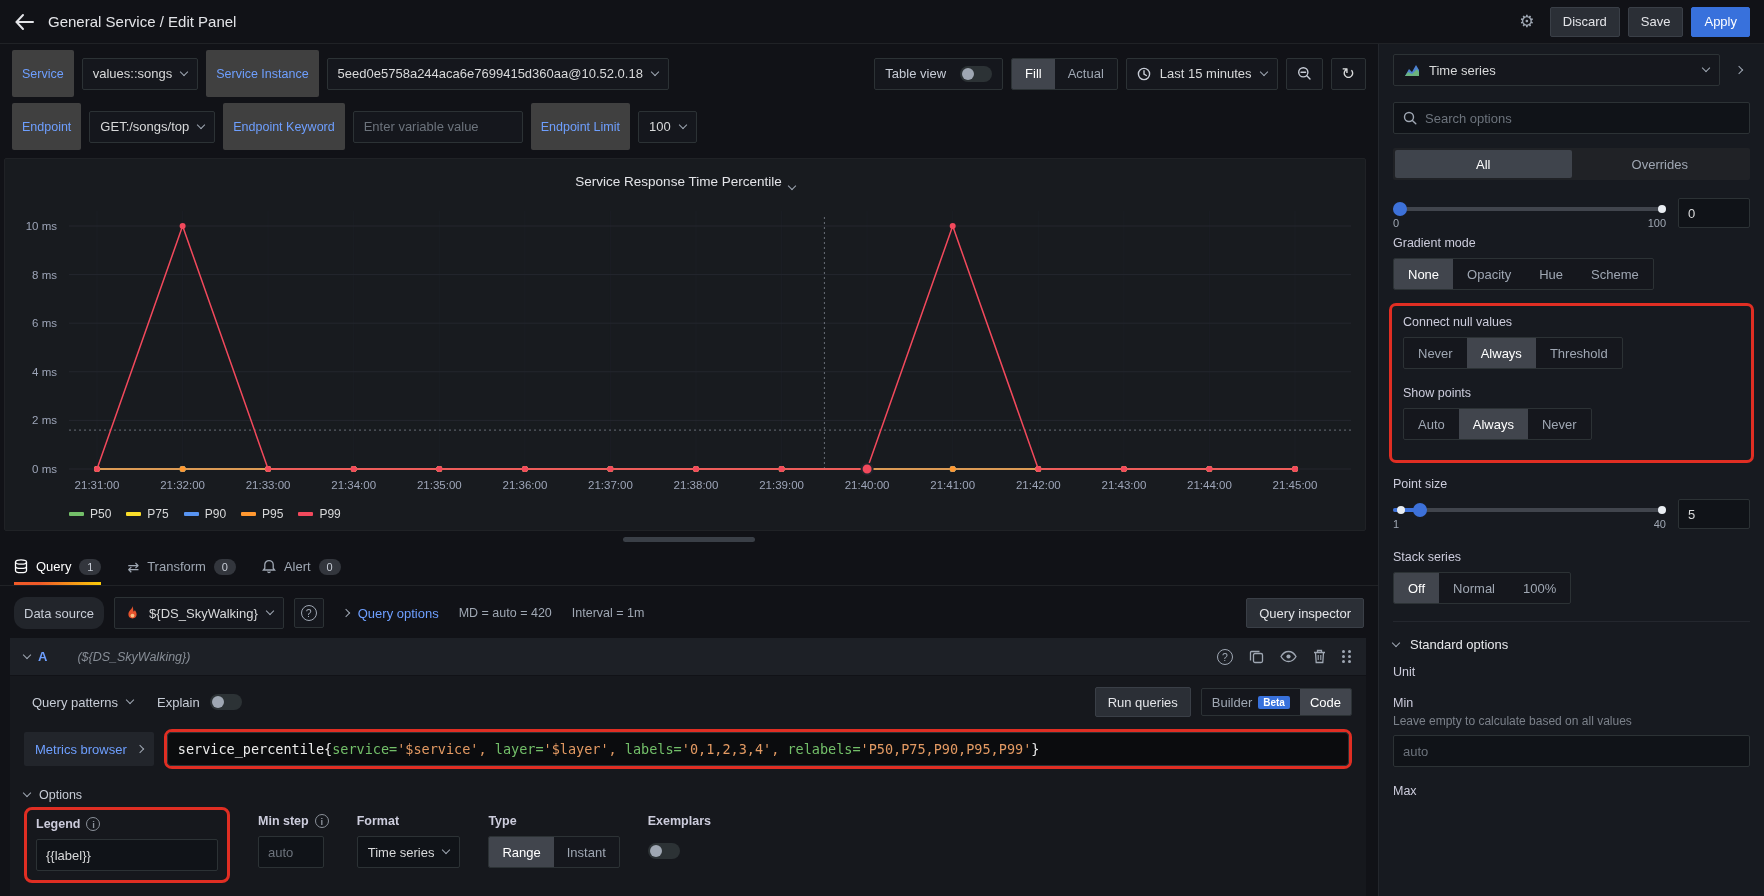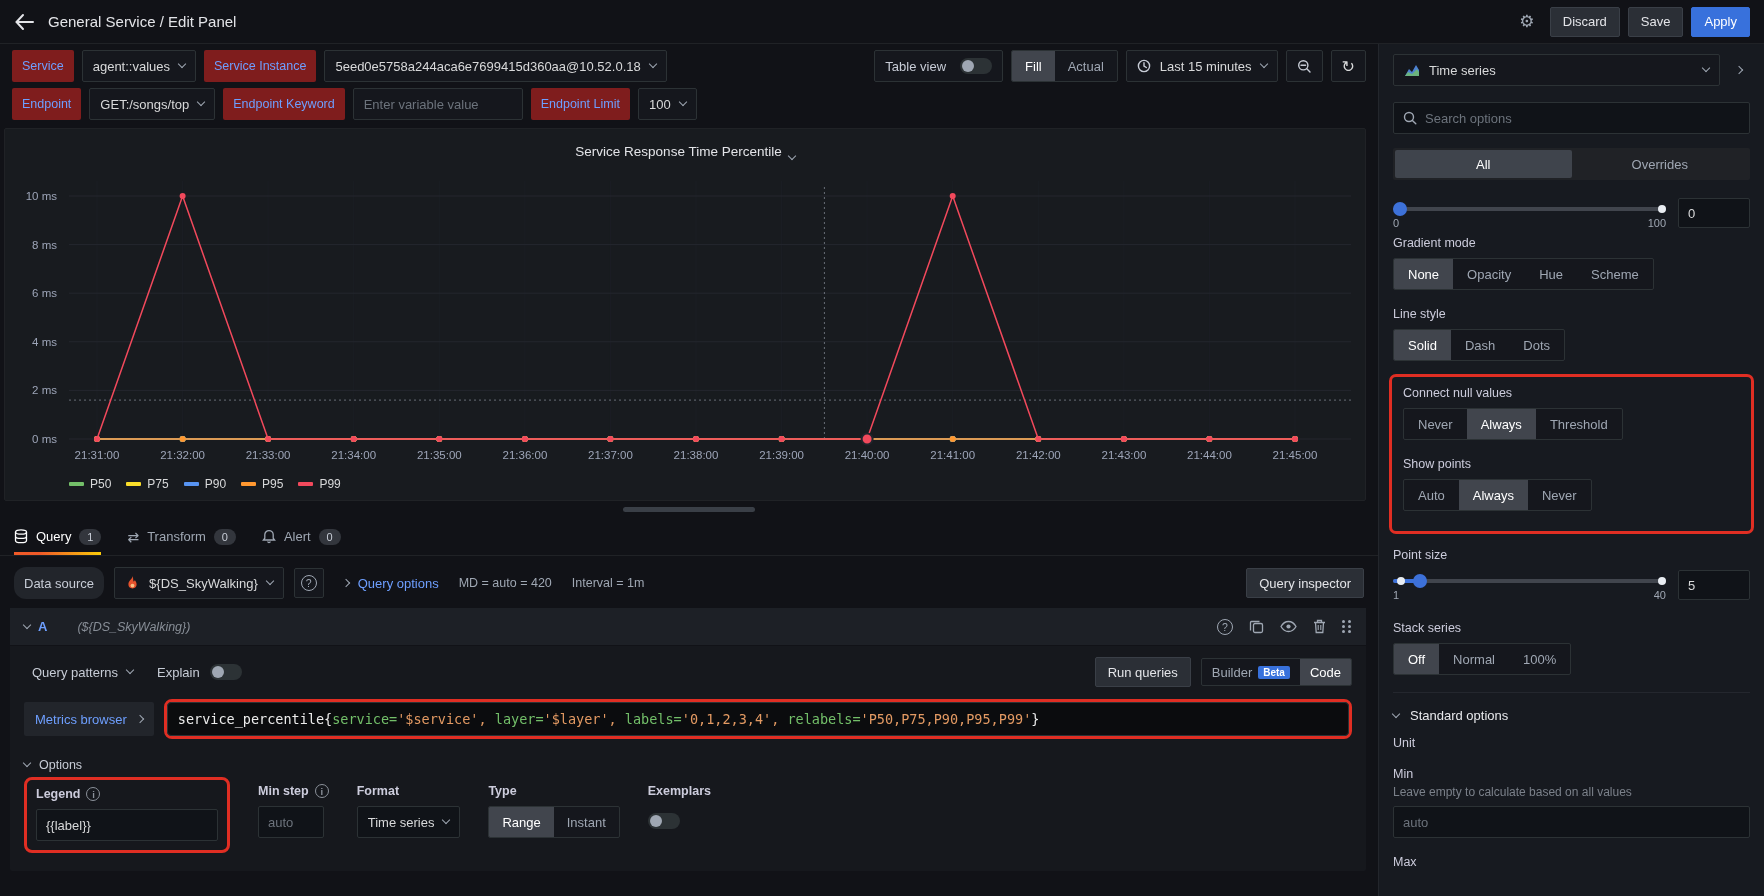--- a/index.html
+++ b/index.html
@@ -16,21 +16,21 @@
   .gear-glyph::before{content:"\2699";font-size:17px;line-height:1}
   .btn{height:30px;padding:0 12px;border-radius:2px;background:#2b2f36;border:1px solid #3a3f47;color:#e3e4e8;font-weight:500}
   .btn.primary{background:#3871dc;border-color:#3871dc;color:#fff}
   
   .main{display:flex;height:852px}
   .left{width:1378px;overflow:hidden}
   .right{width:386px;background:#171a20;border-left:1px solid #23262c;padding:10px 14px 0;overflow:hidden}
   
   .tb-row{display:flex;align-items:center;gap:8px;padding:6px 12px 2px}
   .tb-row.second{padding:4px 12px 4px}
-  .chip{height:32px;display:flex;align-items:center;padding:0 10px;background:#7f1d1d;color:#6e9fff;font-weight:500;font-size:12.5px;border-radius:2px;white-space:nowrap}
+  .chip{height:47px;display:flex;align-items:center;padding:0 10px;background:#404040;color:#6e9fff;font-weight:500;font-size:12.5px;border-radius:2px;white-space:nowrap}
   .select{height:32px;display:flex;align-items:center;gap:9px;padding:0 10px;background:#15171d;border:1px solid #2c3235;border-radius:2px;white-space:nowrap;cursor:pointer}
   .tinput{height:32px;background:#15171d;border:1px solid #2c3235;border-radius:2px;color:#d8d9da;padding:0 10px;width:170px}
   .tinput::placeholder,.s-input::placeholder,.f-input::placeholder{color:#6c737c}
   .chev{width:6px;height:6px;border-right:1.5px solid #9fa7b3;border-bottom:1.5px solid #9fa7b3;display:inline-block;transform:rotate(45deg);margin-top:-4px;flex:none}
   .chev.r{transform:rotate(-45deg);margin-top:0;margin-left:1px}
   .spacer{flex:1}
   .tv-label{color:#c7ccd6;margin-right:6px}
   .toggle{width:32px;height:16px;border-radius:9px;background:#2c3235;position:relative;display:inline-block;flex:none;cursor:pointer}
   .toggle::after{content:"";position:absolute;left:2px;top:2px;width:12px;height:12px;border-radius:50%;background:#9fa7b3}
   .group-box{display:flex;align-items:center;height:32px;border:1px solid #2c3235;border-radius:2px;background:#15171d;padding:0 10px;gap:8px}
@@ -137,21 +137,21 @@
     <button class="btn primary">Apply</button>
   </div>
 </header>
 
 <div class="main">
   <div class="left">
 
     <div class="tb-row">
       <span class="chip">Service</span>
       <div class="select">
-          <span>agent::values</span>
+          <span>values::songs</span>
           <i class="chev"></i>
         </div>
       <span class="chip">Service Instance</span>
       <div class="select">
           <span>5eed0e5758a244aca6e7699415d360aa@10.52.0.18</span>
           <i class="chev"></i>
         </div>
       <div class="spacer"></div>
       <div class="group-box">
         <span class="tv-label">Table view</span>
@@ -538,28 +538,20 @@
     <div class="og">
       <div class="og-label">Gradient mode</div>
       <div class="seg p">
         <span class="on">None</span>
         <span>Opacity</span>
         <span>Hue</span>
         <span>Scheme</span>
       </div>
     </div>
 
-    <div class="og">
-      <div class="og-label">Line style</div>
-      <div class="seg p">
-        <span class="on">Solid</span>
-        <span>Dash</span>
-        <span>Dots</span>
-      </div>
-    </div>
 
     <div class="red-outline pane-annot">
       <div class="og">
         <div class="og-label">Connect null values</div>
         <div class="seg p">
           <span>Never</span>
           <span class="on">Always</span>
           <span>Threshold</span>
         </div>
       </div>

